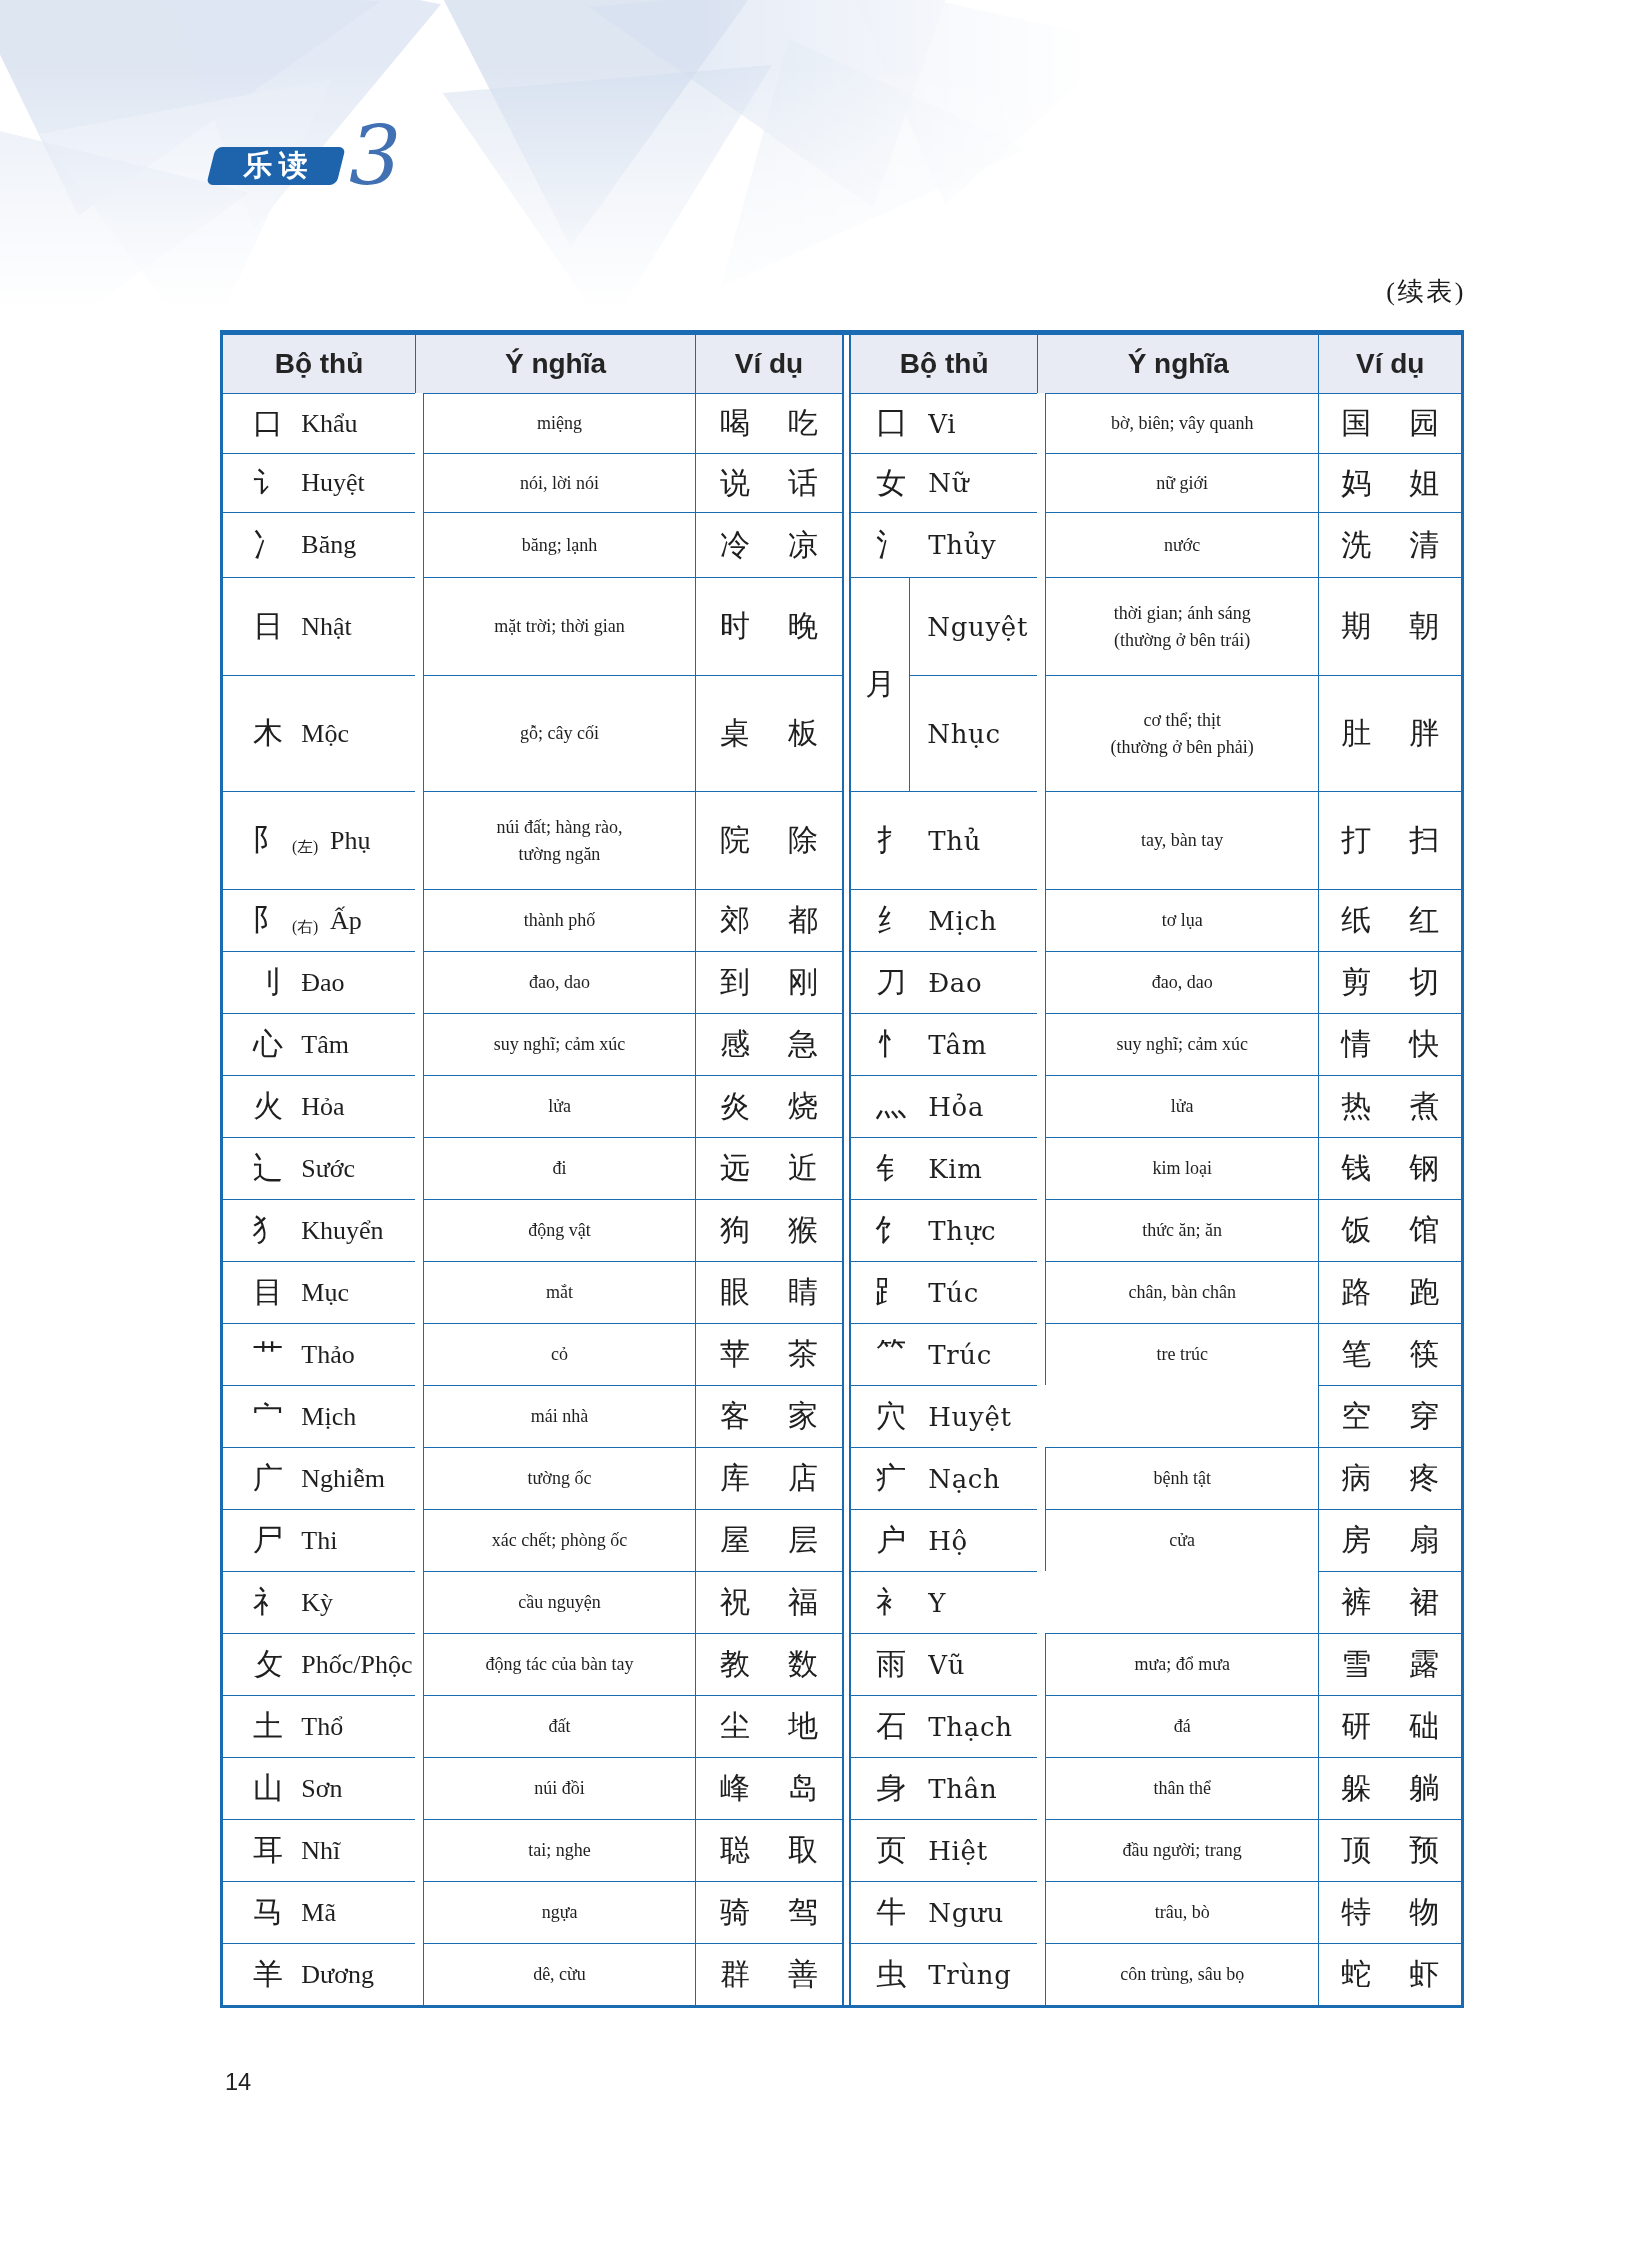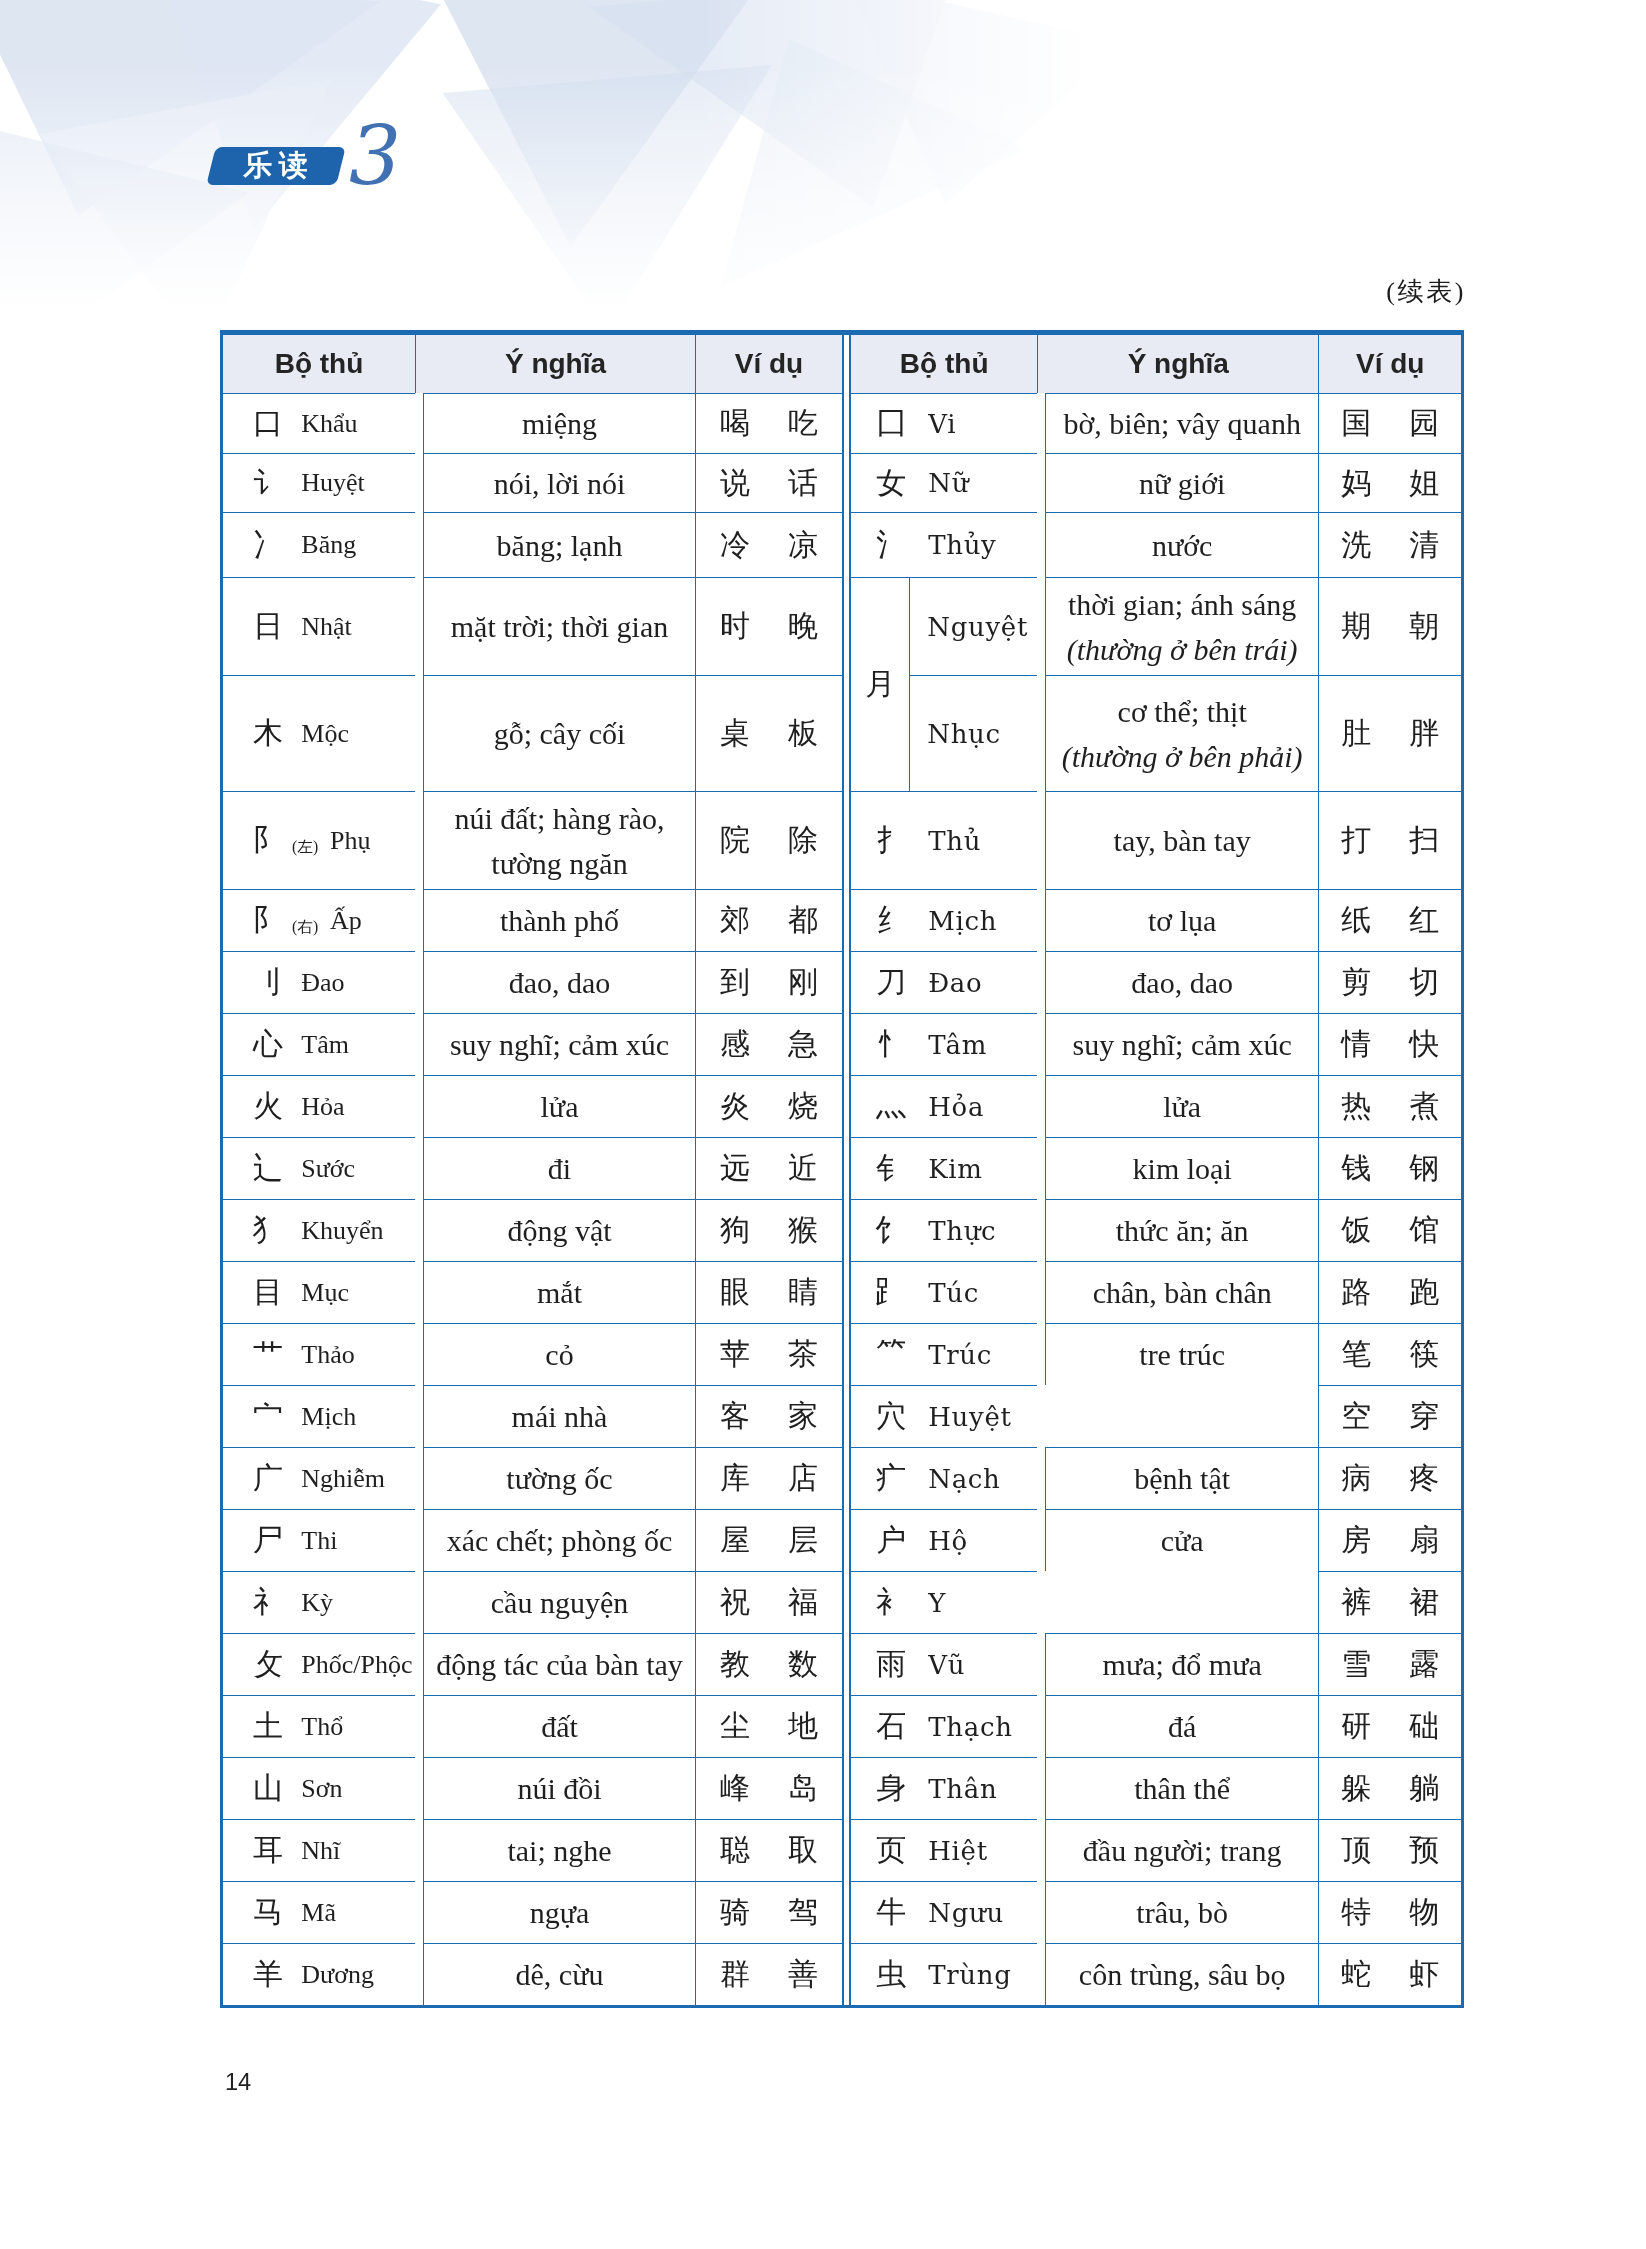--- a/index.html
+++ b/index.html
@@ -52,22 +52,22 @@
   .gap{grid-column:4;grid-row:1/-1;border-left:2px solid var(--blue);border-right:2px solid var(--blue);background:#fff;}
   .hd{background:var(--hdbg);font-family:var(--sans);font-weight:bold;font-size:28px;color:#242424;}
 
   .bothu{justify-content:flex-start;padding-left:30px;gap:18.3px;}
   .rpad{padding-left:25px;gap:22px;}
   .rad{font-size:30px;font-family:var(--serif);}
   .radnote{font-size:15.7px;transform:translateY(6.5px);margin-left:-9.2px;margin-right:-6.5px;}
   .rname{font-size:26px;}
   .lname{font-family:var(--serif);}
   .rfont{font-family:var(--rserif);letter-spacing:0.7px;}
-  .meaning{flex-direction:column;justify-content:center;text-align:center;font-size:30px;line-height:1.5;padding:3.9px 9.2px;margin-left:8px;}
-  .it{font-style:italic;}
+  .meaning{flex-direction:column;justify-content:center;text-align:center;font-size:18px;line-height:1.5;padding:3.9px 9.2px;margin-left:8px;}
+  .it{}
   .vidu{gap:38px;font-size:30px;}
   .radmerge{font-size:31px;}
   .subname{justify-content:flex-start;padding-left:17px;font-size:26px;font-family:var(--rserif);letter-spacing:0.7px;}
 </style>
 </head>
 <body>
 
 <div class="deco">
   <div class="t1"></div>
     <div class="t2"></div>

